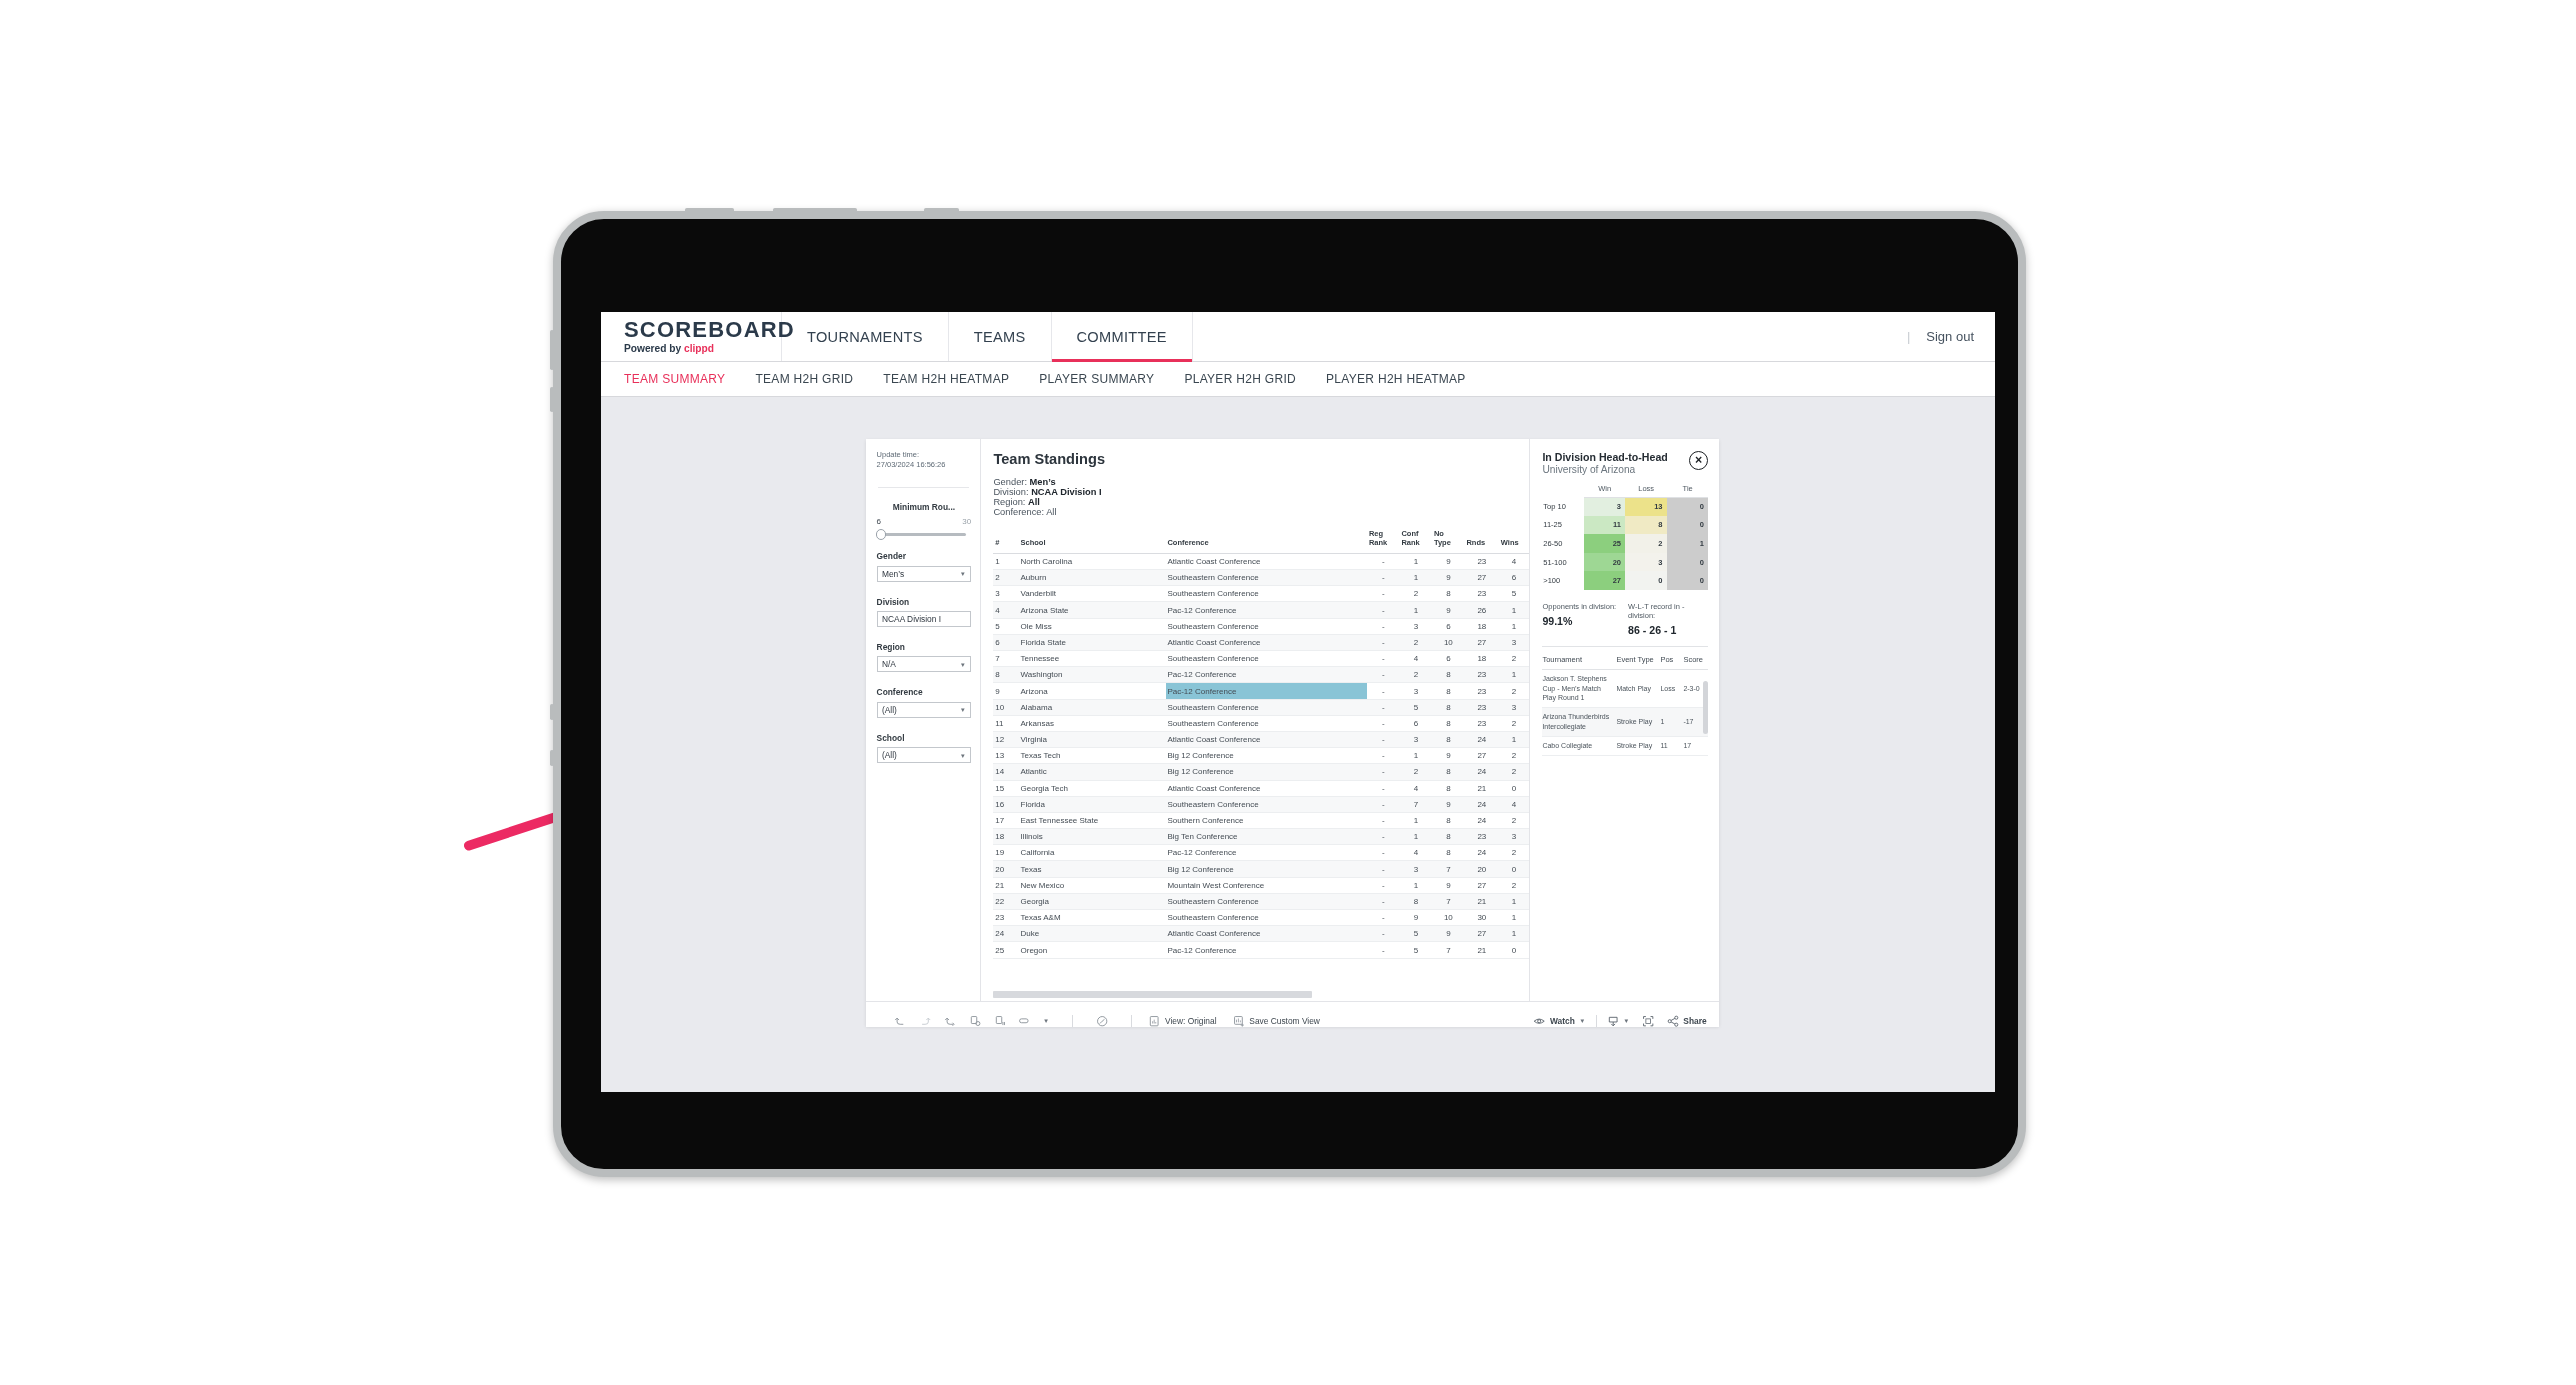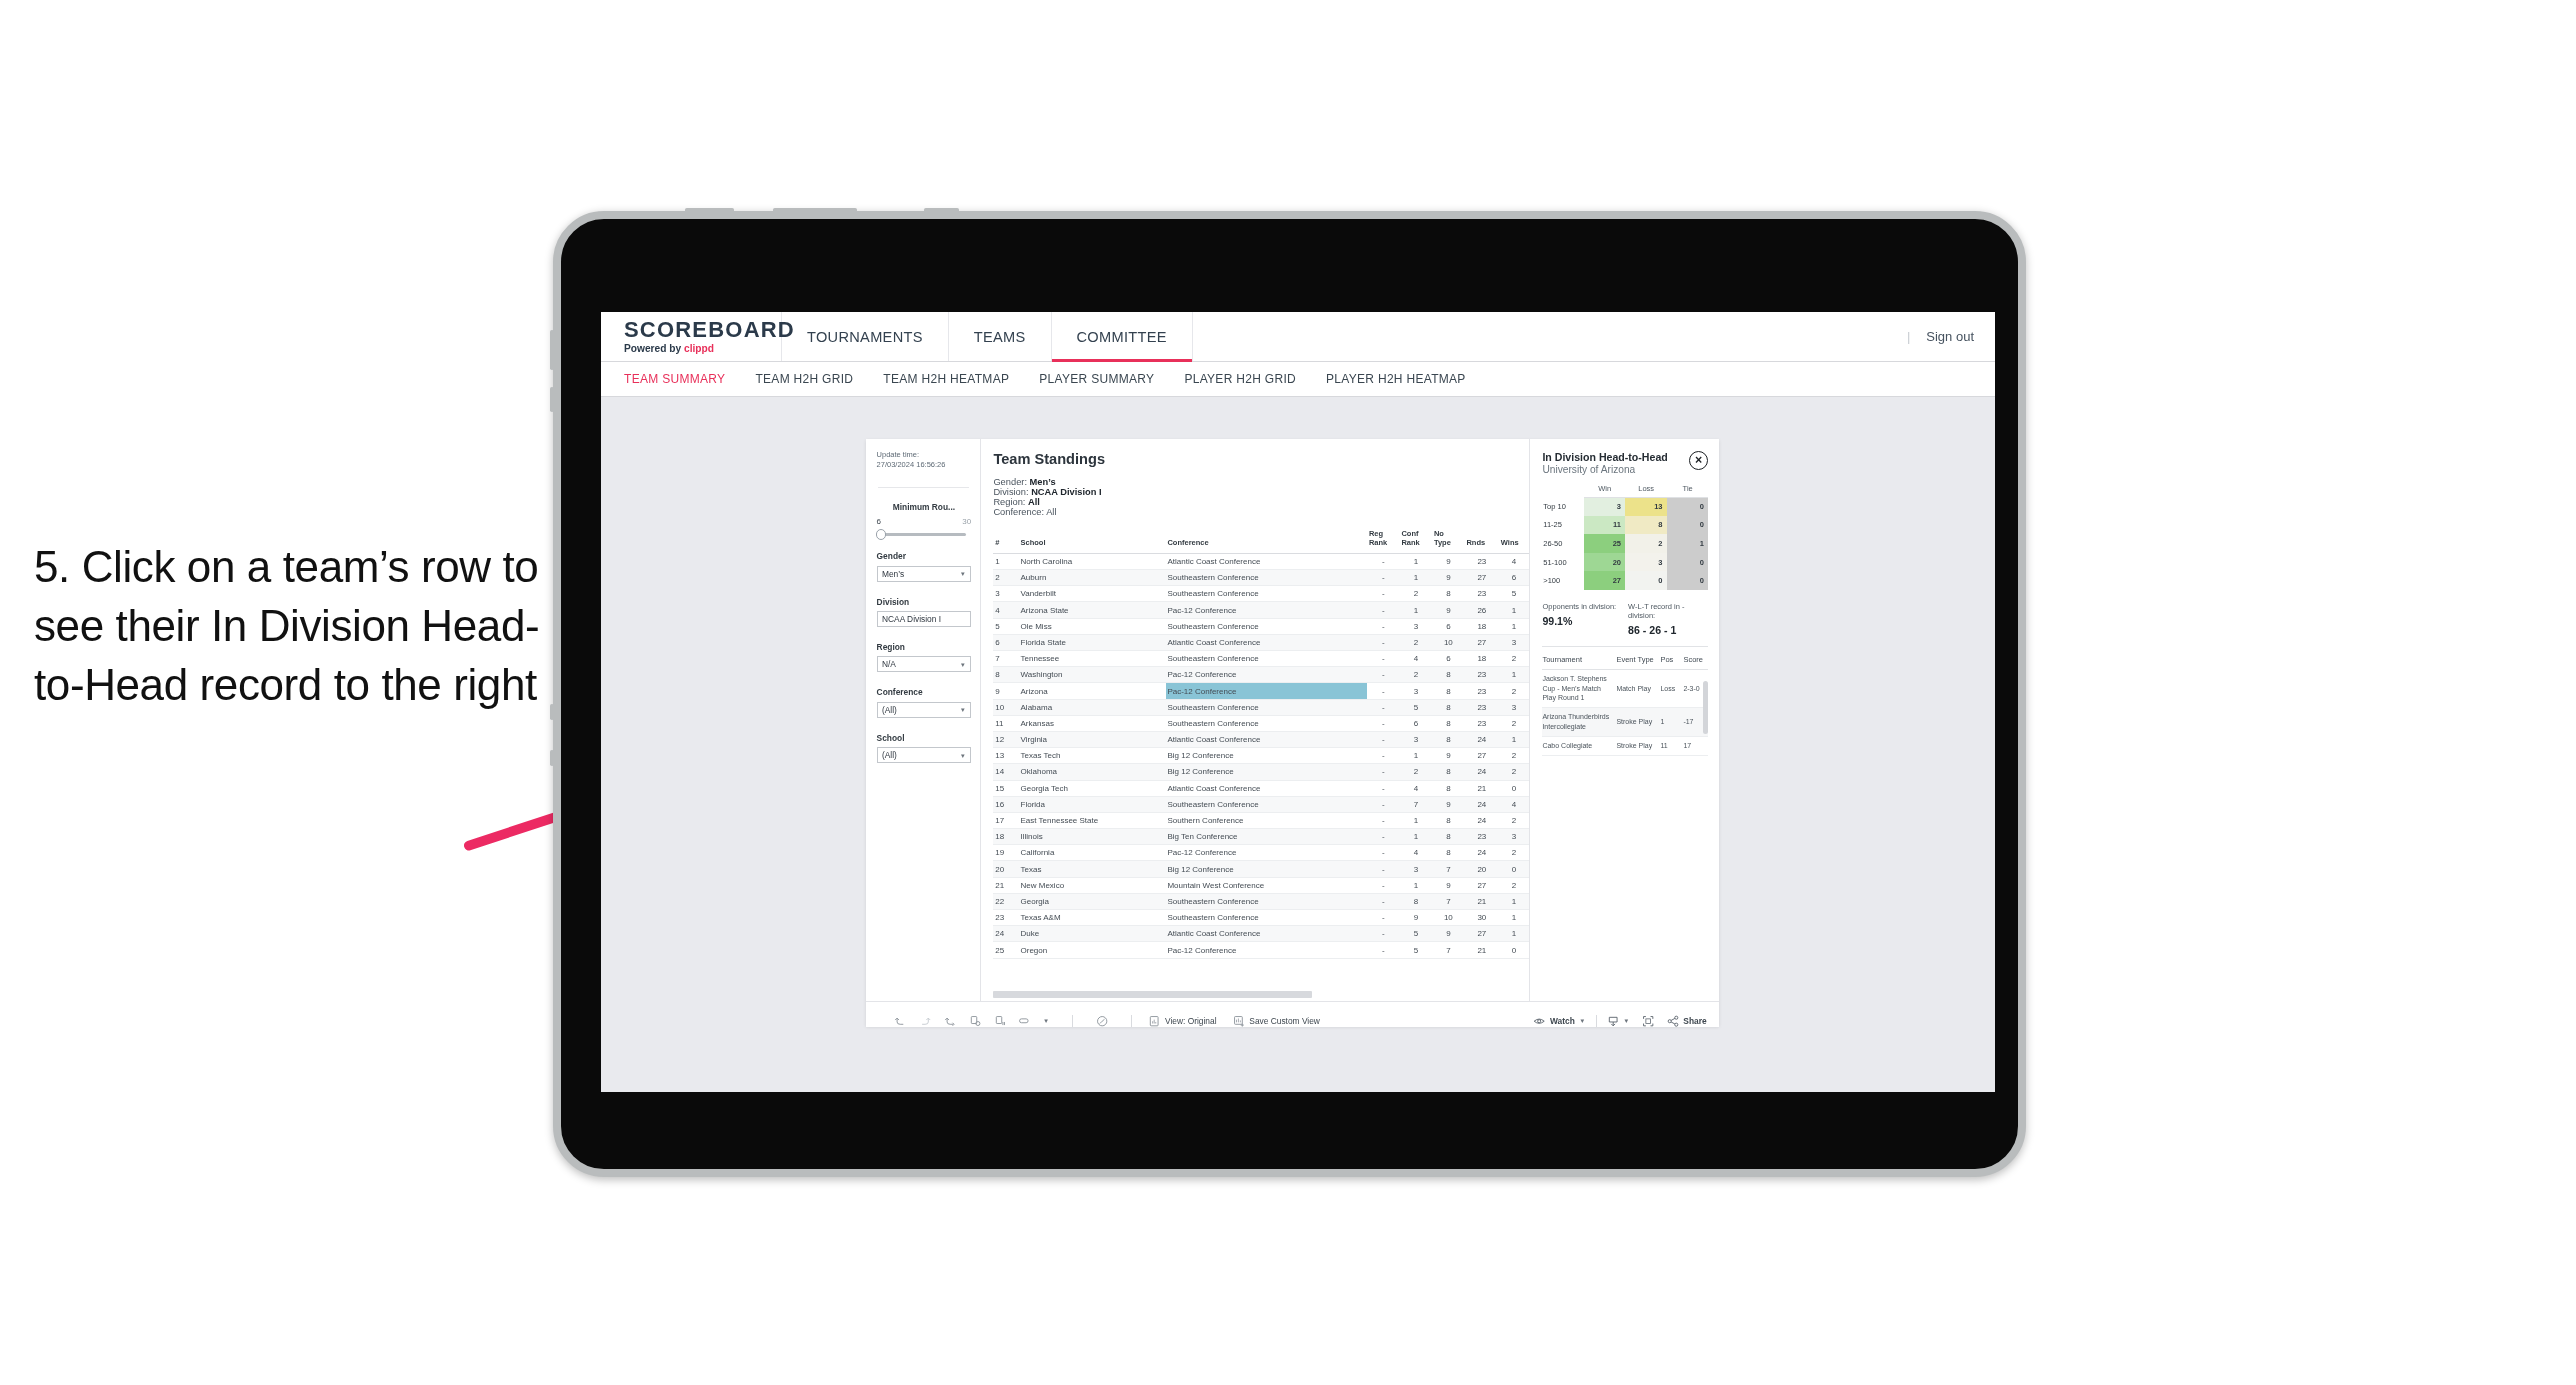--- a/index.html
+++ b/index.html
@@ -242,21 +242,20 @@
   .tb-sep { width:0.9px; height:11.5px; background:#d9dbdf; margin:0 10.6px; }
   .tb-btn { display:flex; align-items:center; gap:4.4px; font-size:8.4px; color:#3e474f; cursor:pointer; }
   .tb-right { margin-left:auto; display:flex; align-items:center; gap:0; }
   .tiny-caret { font-size:6.2px; color:#6d757d; }
 </style>
 </head>
 <body>
 
 <div id="root">
 
-  <div class="instruction">5. Click on a team’s row to see their In Division Head-to-Head record to the right</div>
 
   <svg class="arrow-svg" viewBox="0 0 620 230">
     <line x1="10" y1="215" x2="520" y2="48" stroke="#ec2a63" stroke-width="11" stroke-linecap="round"></line>
     <polygon points="598,20 500,28 530,96" fill="#ec2a63"></polygon>
   </svg>
 
   <div class="device">
     <div class="device-btn btn-top-1"></div>
     <div class="device-btn btn-top-2"></div>
     <div class="device-btn btn-top-3"></div>
@@ -499,21 +498,21 @@
                         <td class="c-school">Texas Tech</td>
                         <td class="c-conf">Big 12 Conference</td>
                         <td class="c-reg">-</td>
                         <td class="c-conf2">1</td>
                         <td class="c-notour">9</td>
                         <td class="c-rnds">27</td>
                         <td class="c-wins">2</td>
                       </tr>
                       <tr class="alt">
                         <td class="c-num">14</td>
-                        <td class="c-school">Oklahoma</td>
+                        <td class="c-school">Atlantic</td>
                         <td class="c-conf">Big 12 Conference</td>
                         <td class="c-reg">-</td>
                         <td class="c-conf2">2</td>
                         <td class="c-notour">8</td>
                         <td class="c-rnds">24</td>
                         <td class="c-wins">2</td>
                       </tr>
                       <tr>
                         <td class="c-num">15</td>
                         <td class="c-school">Georgia Tech</td>

